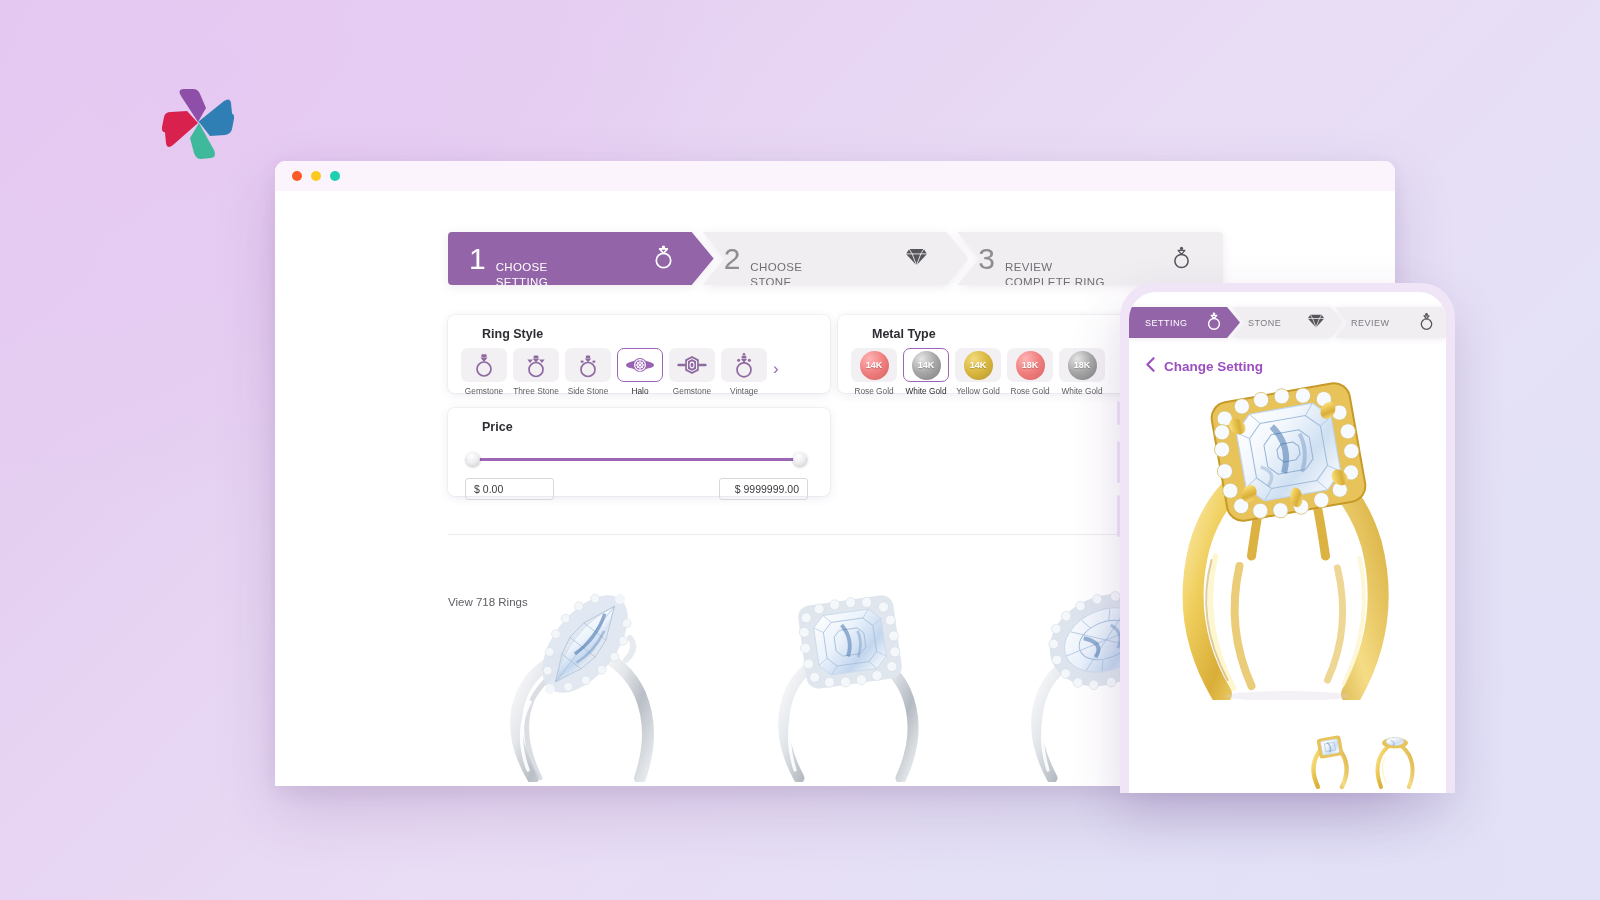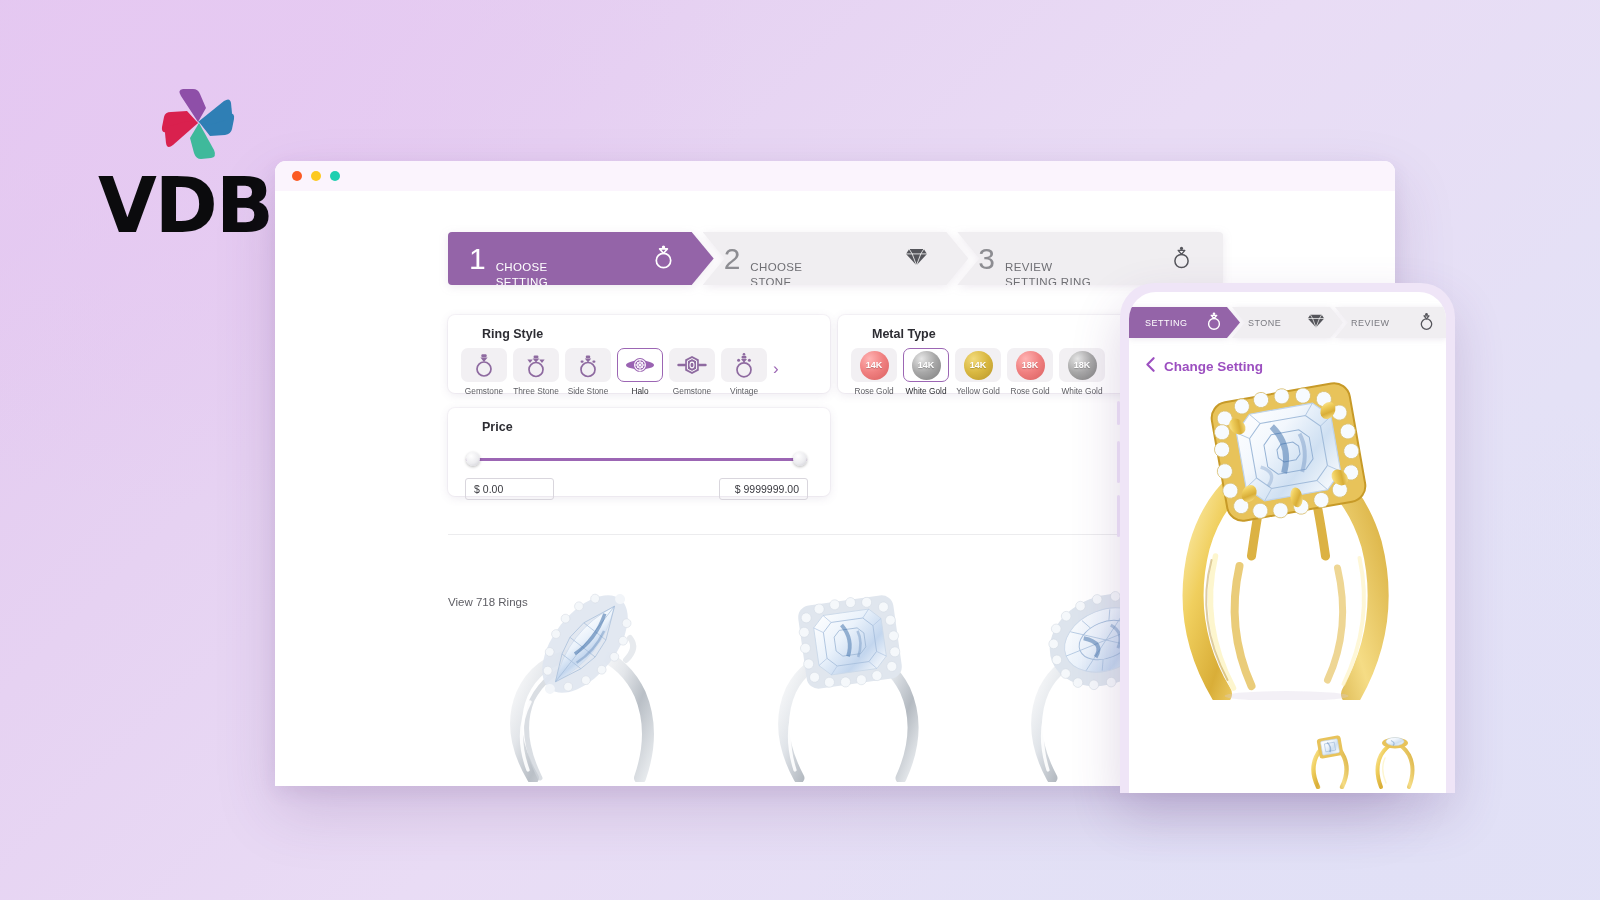--- a/index.html
+++ b/index.html
@@ -187,21 +187,20 @@
 
 <div class="logo-wrap">
   <svg class="logo-mark" viewBox="0 0 105 72">
     <path d="M52 34 L35 8 Q31 2 37 1 L47 1 Q52 1 54 6 L60 20 Z" fill="#8e4fa8"></path>
     <path d="M53 34 L82 26 Q89 24 88 31 L86 41 Q85 46 79 47 L64 48 Z" fill="#2f7fb5"></path>
     <path d="M53 35 L68 62 Q71 69 65 70 L55 71 Q50 71 48 65 L44 50 Z" fill="#3fb99b"></path>
     <path d="M52 35 L22 44 Q15 46 16 39 L18 29 Q19 24 25 24 L41 23 Z" fill="#d9214e"></path>
     <path d="M52 34 L78 13 Q84 9 85 15 L86 25 Q86 30 81 32 L63 37 Z" fill="#2f7fb5"></path>
     <path d="M52 35 L27 57 Q21 62 20 55 L19 45 Q19 40 24 38 L42 33 Z" fill="#d9214e"></path>
   </svg>
-  <div class="logo-text">VDB</div>
 </div>
 
 <div class="browser">
   <div class="browser-bar">
     <span class="dot r"></span>
     <span class="dot y"></span>
     <span class="dot g"></span>
   </div>
 
   <div class="browser-body">
@@ -233,21 +232,21 @@
               <path d="M1 6.4 L22 6.4" stroke="#fff" stroke-width="0.8"></path>
               <path d="M7.2 6.4 L11.5 17.8 L15.8 6.4" stroke="#fff" stroke-width="0.8" fill="none"></path>
               <path d="M4.2 1.5 L7.2 6.4 M18.8 1.5 L15.8 6.4" stroke="#fff" stroke-width="0.8"></path>
             </svg>
         </span>
       </div>
       <div class="step">
         <span class="step-num">3</span>
         <span class="step-label">
           <span>REVIEW</span><br>
-          <span>SETTING RING</span>
+          <span>COMPLETE RING</span>
         </span>
         <span class="step-icon">
           <svg width="19" height="24" viewBox="0 0 19 24">
               <circle cx="9.5" cy="16" r="6.6" fill="none" stroke="#55555b" stroke-width="1.5"></circle>
               <path d="M9.5 9.4 L6.2 5.4 L12.8 5.4 Z" fill="none" stroke="#55555b" stroke-width="1.4" stroke-linejoin="round"></path>
               <circle cx="9.5" cy="3.4" r="1.6" fill="#55555b"></circle>
             </svg>
         </span>
       </div>
     </div>

